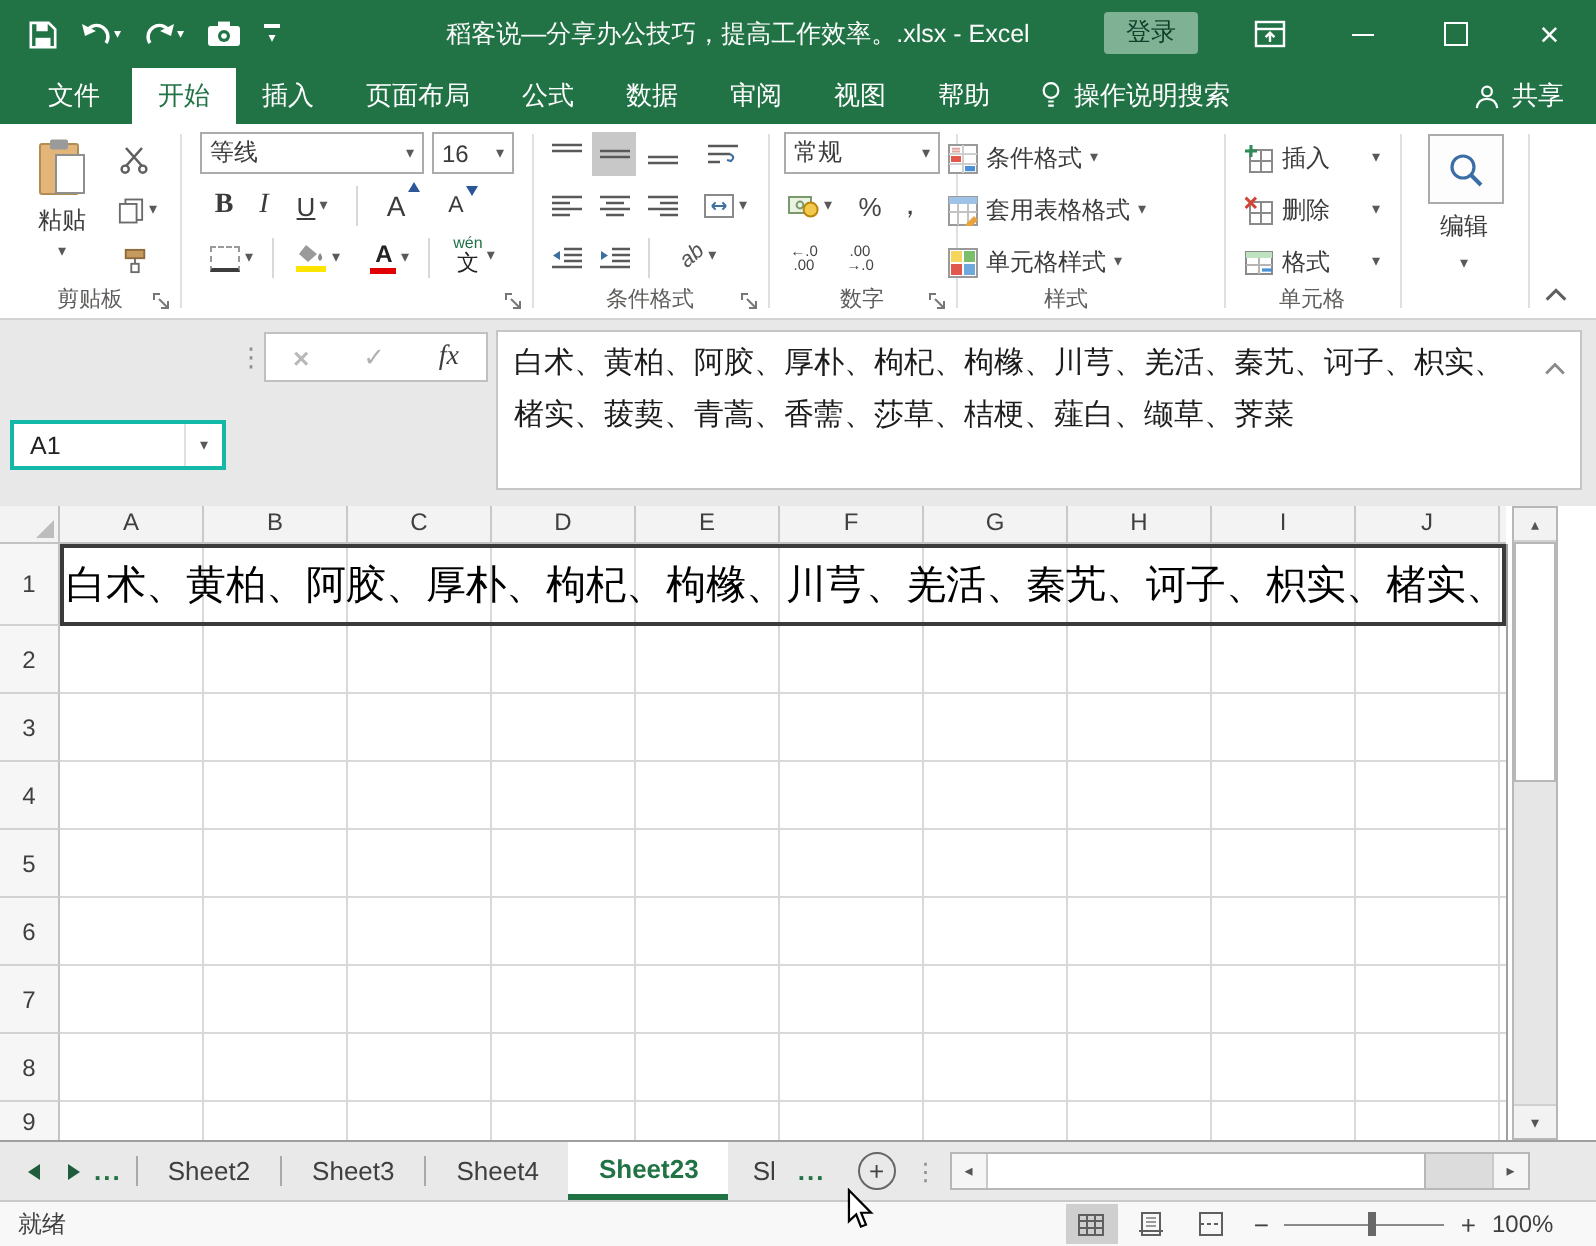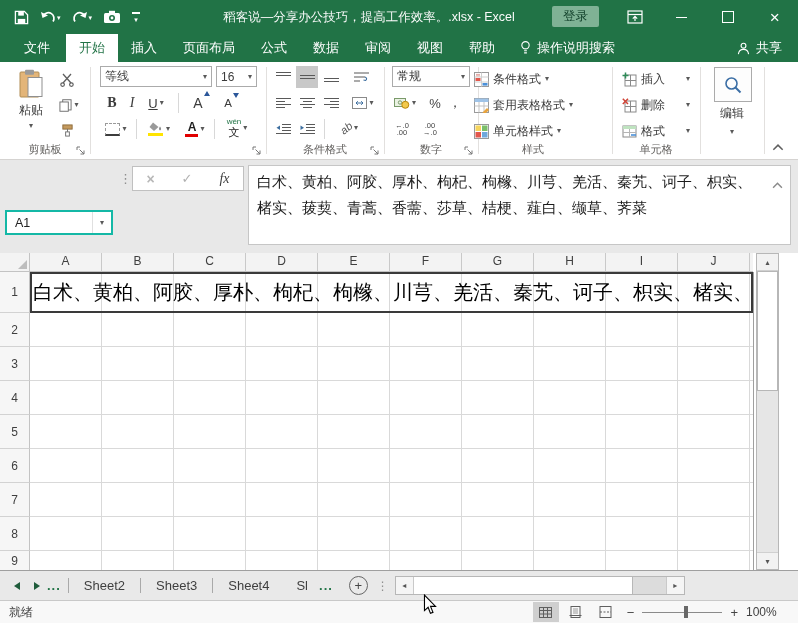--- a/index.html
+++ b/index.html
@@ -603,20 +603,21 @@
     <span class="snav">
         <span class="tri-right"></span>
       </span>
     <span class="smore">...</span>
     <span class="stsep"></span>
     <span class="stab">Sheet2</span>
     <span class="stsep"></span>
     <span class="stab">Sheet3</span>
     <span class="stsep"></span>
     <span class="stab">Sheet4</span>
+    <span class="stab active">Sheet23</span>
     <span class="stab partial">Sl</span>
     <span class="smore">...</span>
     <span class="addsheet">+</span>
     <span class="sbdots">⋮</span>
     <span class="hscroll">
       <span class="harrow l">◂</span>
       <span class="hthumb"></span>
       <span class="harrow rr">▸</span>
     </span>
   </div>

